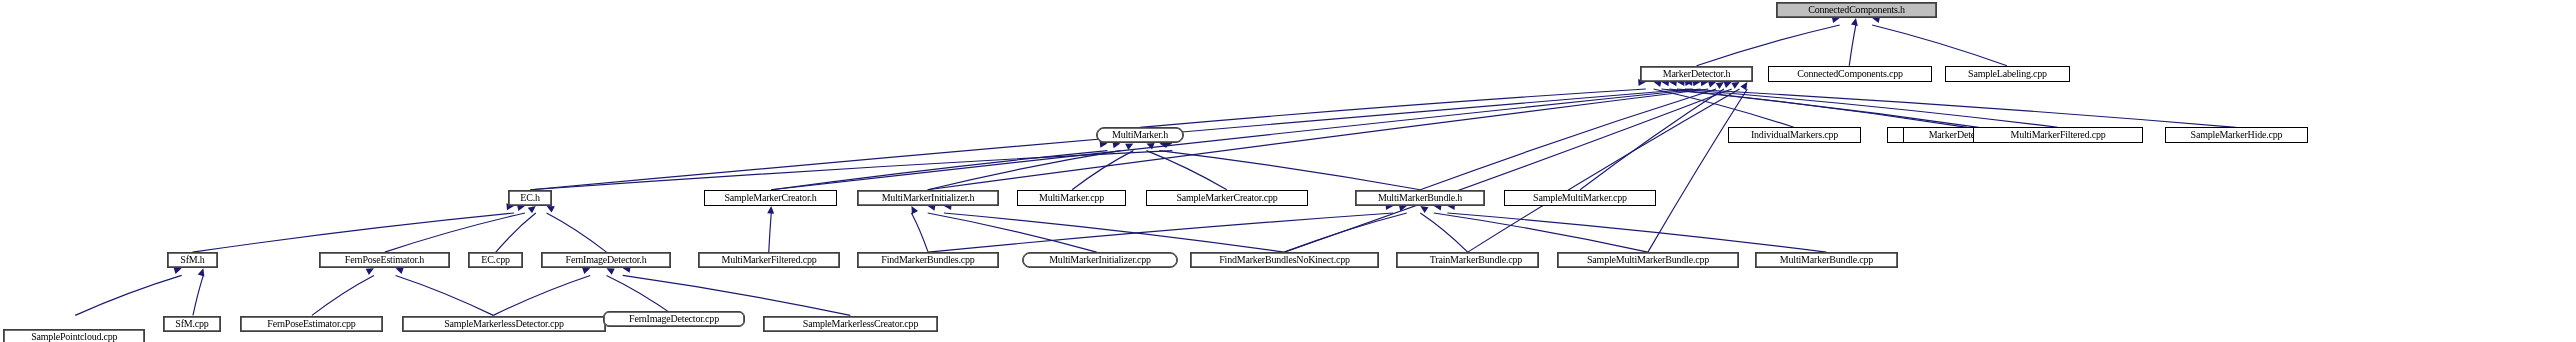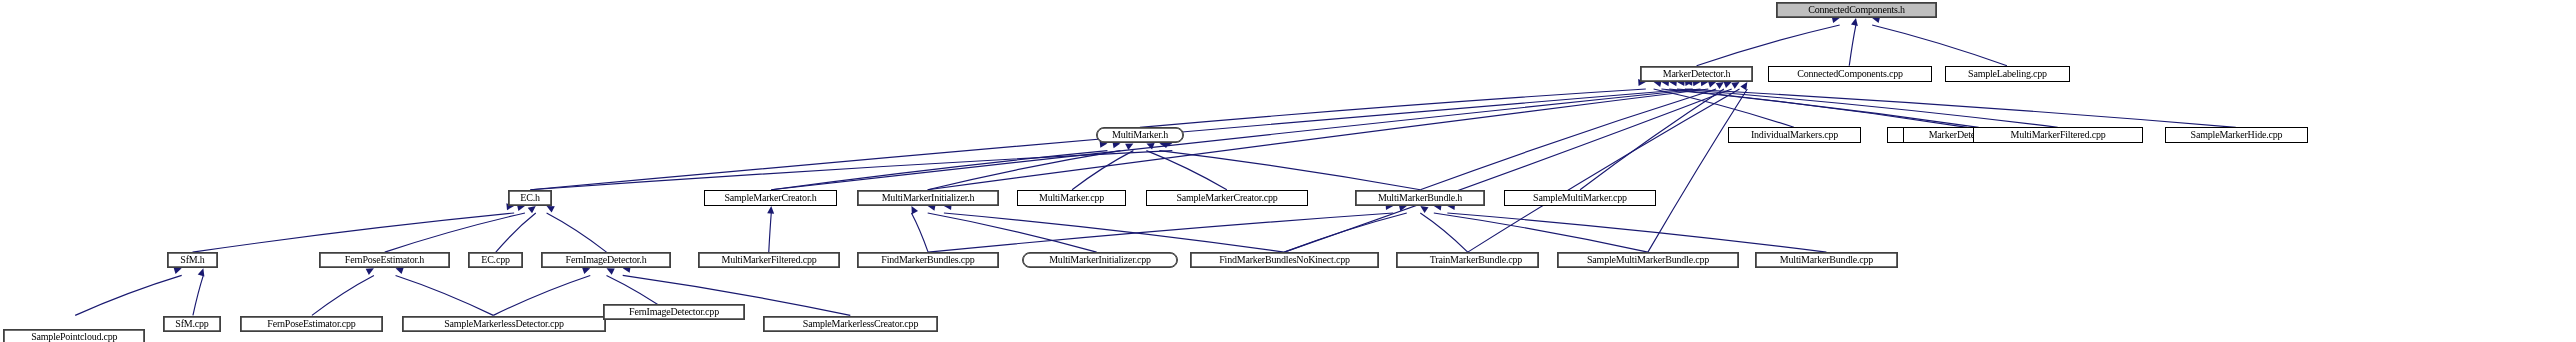--- a/index.html
+++ b/index.html
@@ -320,20 +320,20 @@
     </div>
     <div class="node thick" style="left: 163px; top: 316px; width: 58px; height: 16px; font-size: 10px;">
       <span class="node-label">SfM.cpp</span>
     </div>
     <div class="node thick" style="left: 240px; top: 316px; width: 143px; height: 16px; font-size: 10px;">
       <span class="node-label">FernPoseEstimator.cpp</span>
     </div>
     <div class="node thick" style="left: 402px; top: 316px; width: 204px; height: 16px; font-size: 10px;">
       <span class="node-label">SampleMarkerlessDetector.cpp</span>
     </div>
-    <div class="node thick" style="left: 603px; top: 304px; width: 142px; height: 16px; font-size: 10px;">
+    <div class="node thick" style="left: 603px; top: 311px; width: 142px; height: 16px; font-size: 10px; border-radius: 6px;">
       <span class="node-label">FernImageDetector.cpp</span>
     </div>
     <div class="node thick" style="left: 763px; top: 316px; width: 175px; height: 16px; font-size: 10px; padding-left: 20px;">
       <span class="node-label">SampleMarkerlessCreator.cpp</span>
     </div>
   </div>
 
 
 </body></html>

